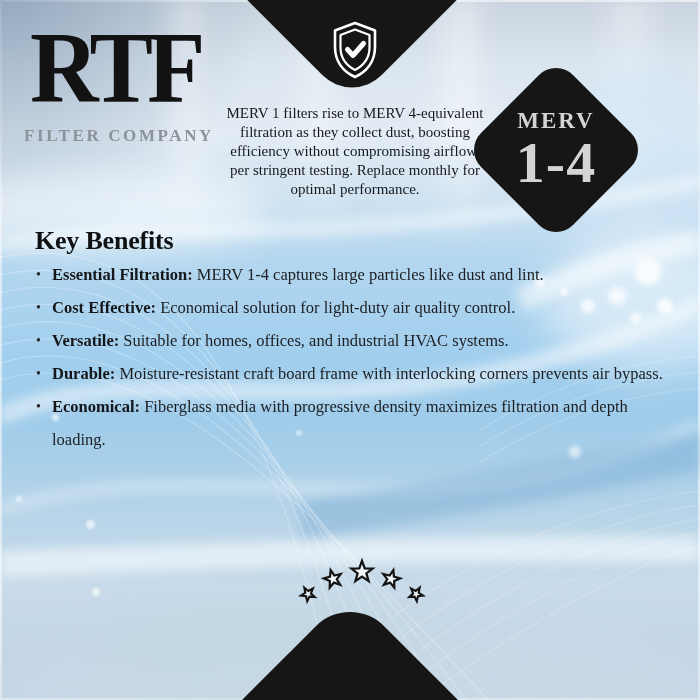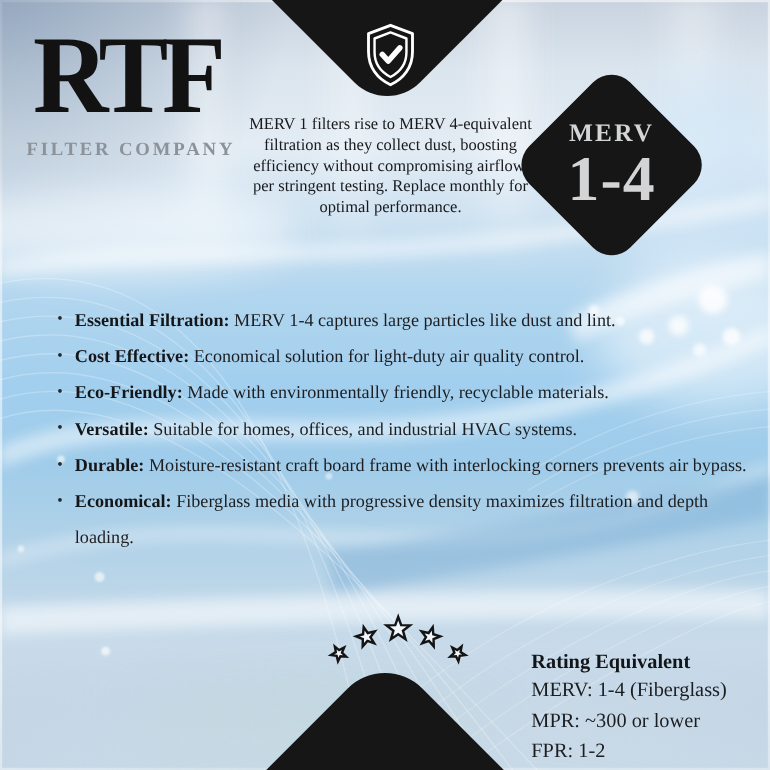--- a/index.html
+++ b/index.html
@@ -42,21 +42,21 @@
     letter-spacing:-0.06em;color:#121212;line-height:1;transform:scale(.98,1.04);transform-origin:left top;}
   .tagline{position:absolute;left:24px;top:126px;font-size:17px;font-weight:bold;
     letter-spacing:2.6px;color:#8b9299;}
   
   .shield{position:absolute;left:329px;top:20px;}
   .intro{position:absolute;left:222px;top:104px;width:266px;text-align:center;
     font-size:15px;line-height:19px;color:#17191c;margin:0;}
   
   .benefits-heading{position:absolute;left:35px;top:226px;margin:0;font-size:26px;
     font-weight:bold;color:#0f1113;letter-spacing:-.2px;}
-  .benefits-list{position:absolute;left:35px;top:258px;width:640px;margin:16px;padding:0;list-style:none;}
+  .benefits-list{position:absolute;left:35px;top:258px;width:640px;margin:0;padding:0;list-style:none;}
   .benefits-list li{position:relative;padding-left:17px;font-size:16.5px;line-height:33px;color:#1c1e21;}
   .benefits-list li::before{content:"•";position:absolute;left:1px;top:0;font-size:14px;color:#26282b;}
   .li-title{font-weight:bold;color:#141619;}
   
   .stars{position:absolute;left:292px;top:556px;}
   .rating{position:absolute;left:483px;top:592px;color:#1b1e21;}
   .rating-heading{margin:0 0 2px 0;font-size:18.5px;font-weight:bold;color:#131619;}
   .rating p{margin:0;font-size:18.5px;line-height:27.5px;}
 </style>
 </head>
@@ -133,32 +133,29 @@
 
   <p class="intro">MERV 1 filters rise to MERV 4-equivalent filtration as they collect dust, boosting efficiency without compromising airflow, per stringent testing. Replace monthly for optimal performance.</p>
 
   <div class="shape merv-diamond">
     <div class="merv-inner">
       <span class="merv-label">MERV</span>
       <span class="merv-range">1-4</span>
     </div>
   </div>
 
+  <h2 class="benefits-heading">Key Benefits</h2>
   <ul class="benefits-list">
     <li>
       <span class="li-title">Essential Filtration:</span>
       <span>MERV 1-4 captures large particles like dust and lint.</span>
     </li>
     <li>
       <span class="li-title">Cost Effective:</span>
       <span>Economical solution for light-duty air quality control.</span>
-    </li>
-    <li>
-      <span class="li-title">Eco-Friendly:</span>
-      <span>Made with environmentally friendly, recyclable materials.</span>
     </li>
     <li>
       <span class="li-title">Versatile:</span>
       <span>Suitable for homes, offices, and industrial HVAC systems.</span>
     </li>
     <li>
       <span class="li-title">Durable:</span>
       <span>Moisture-resistant craft board frame with interlocking corners prevents air bypass.</span>
     </li>
     <li>
@@ -170,20 +167,14 @@
   <svg class="stars" width="140" height="50" viewBox="0 0 140 50">
     <g fill="rgba(244,249,252,0.92)" stroke="#141414">
       <path transform="translate(16,38) rotate(-30) scale(0.72)" stroke-width="3.0" d="M0,-10 L2.41,-3.32 L9.51,-3.09 L3.90,1.27 L5.88,8.09 L0,4.1 L-5.88,8.09 L-3.90,1.27 L-9.51,-3.09 L-2.41,-3.32 Z"></path>
       <path transform="translate(41,23) rotate(-15) scale(0.92)" stroke-width="2.4" d="M0,-10 L2.41,-3.32 L9.51,-3.09 L3.90,1.27 L5.88,8.09 L0,4.1 L-5.88,8.09 L-3.90,1.27 L-9.51,-3.09 L-2.41,-3.32 Z"></path>
       <path transform="translate(70,16) scale(1.12)" stroke-width="2.0" d="M0,-10 L2.41,-3.32 L9.51,-3.09 L3.90,1.27 L5.88,8.09 L0,4.1 L-5.88,8.09 L-3.90,1.27 L-9.51,-3.09 L-2.41,-3.32 Z"></path>
       <path transform="translate(99,23) rotate(15) scale(0.92)" stroke-width="2.4" d="M0,-10 L2.41,-3.32 L9.51,-3.09 L3.90,1.27 L5.88,8.09 L0,4.1 L-5.88,8.09 L-3.90,1.27 L-9.51,-3.09 L-2.41,-3.32 Z"></path>
       <path transform="translate(124,38) rotate(30) scale(0.72)" stroke-width="3.0" d="M0,-10 L2.41,-3.32 L9.51,-3.09 L3.90,1.27 L5.88,8.09 L0,4.1 L-5.88,8.09 L-3.90,1.27 L-9.51,-3.09 L-2.41,-3.32 Z"></path>
     </g>
   </svg>
 
-  <div class="rating">
-    <h3 class="rating-heading">Rating Equivalent</h3>
-    <p>MERV: 1-4 (Fiberglass)</p>
-    <p>MPR: ~300 or lower</p>
-    <p>FPR: 1-2</p>
-  </div>
 
 </div>
 
 </body></html>

